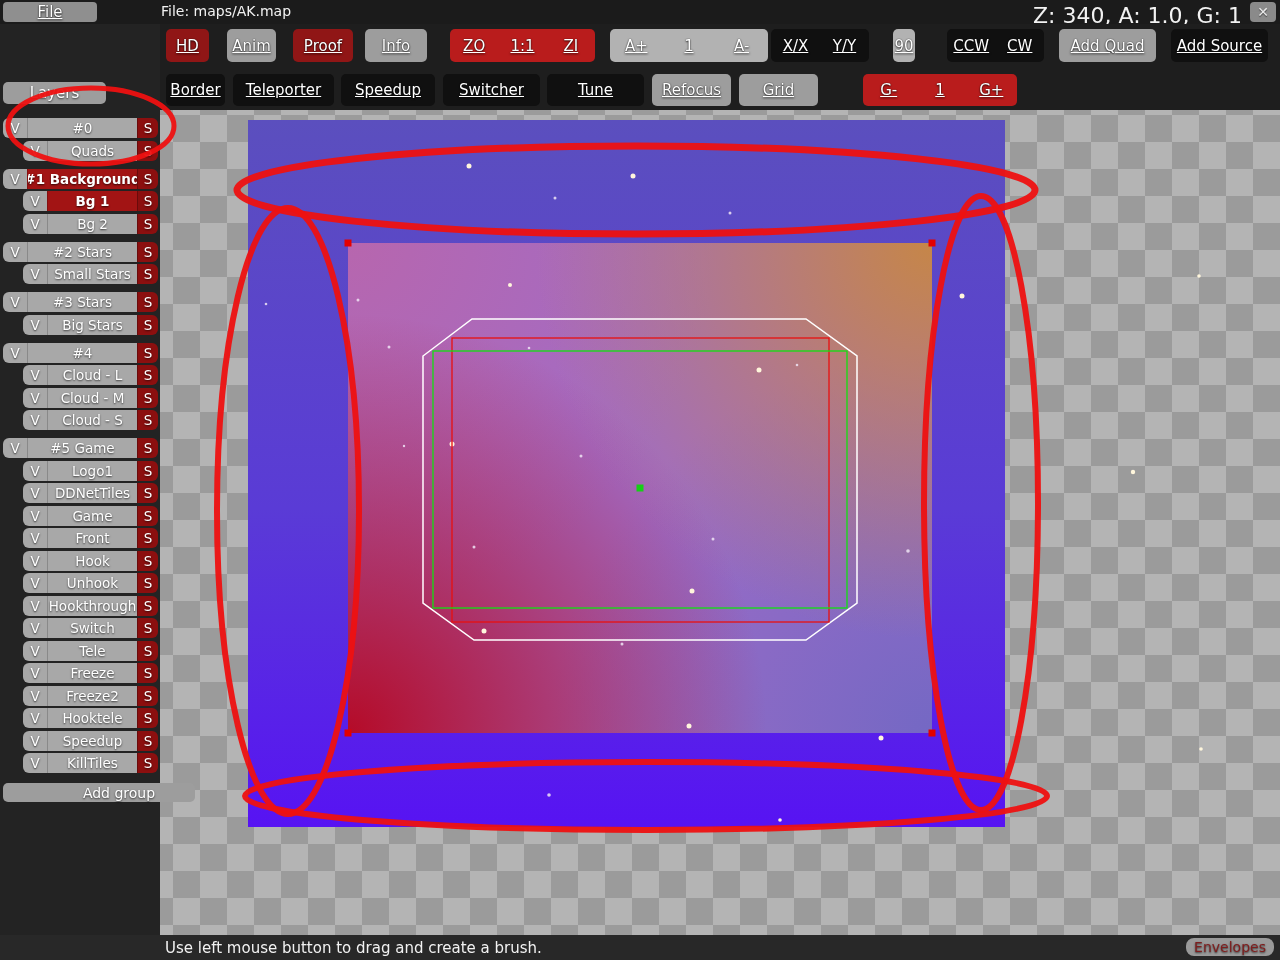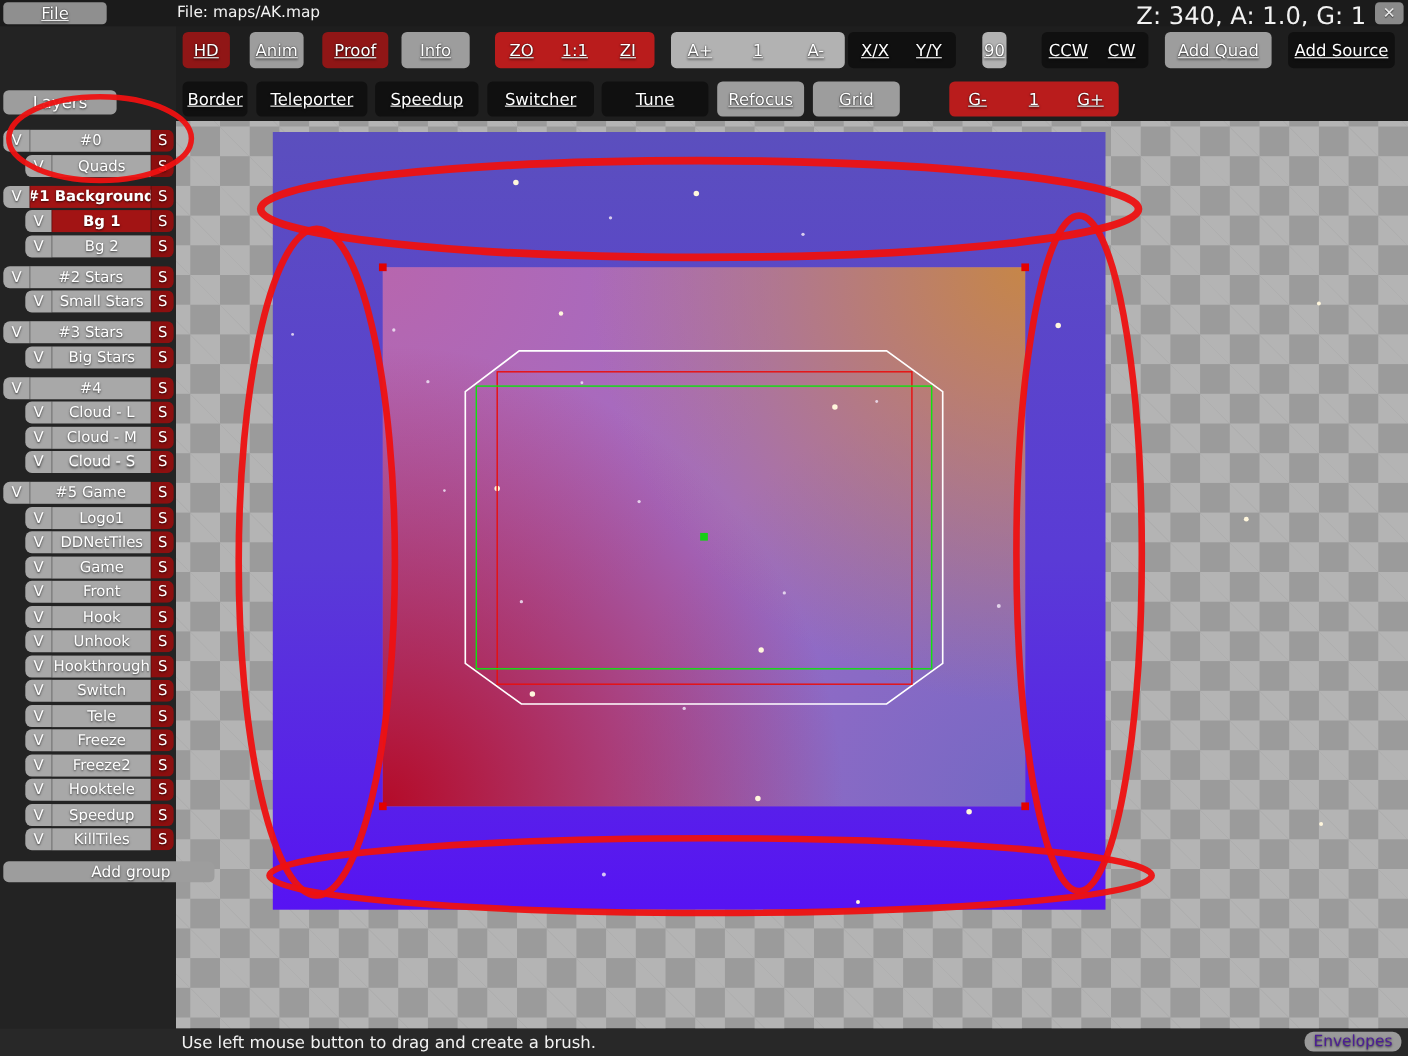--- a/index.html
+++ b/index.html
@@ -63,21 +63,21 @@
   .layer-row .name{flex:1;background:#a8a8a8;display:flex;align-items:center;justify-content:center;
     border-left:1px solid rgba(0,0,0,.18);overflow:hidden;white-space:nowrap;}
   .layer-row .name.sel{background:#a21414;font-weight:bold;}
   .layer-row .s{width:20px;background:#8c0f0f;border-radius:0 6px 6px 0;
     border-left:1px solid rgba(0,0,0,.25);display:flex;align-items:center;justify-content:center;}
   .addgroup-btn{display:flex;height:19px;margin:10px 2px 0 3px;width:152px;background:#9d9d9d;border-radius:5px;
     align-items:center;justify-content:center;font-size:14px;color:#fff;text-shadow:0 1px 2px rgba(0,0,0,.7);padding-left:40px;}
   
   .status-hint{position:absolute;left:165px;top:939px;font-size:15px;z-index:11;}
   .envelopes-btn{position:absolute;right:6px;top:938px;width:88px;height:18px;background:#9a9a9a;border-radius:8px;
-    display:flex;align-items:center;justify-content:center;font-size:14px;color:#4c1d95;
+    display:flex;align-items:center;justify-content:center;font-size:14px;color:#7f1d1d;
     text-shadow:0 1px 2px rgba(0,0,0,.7);z-index:11;}
 </style>
 </head>
 <body>
 
 <div id="app">
 
   <div class="canvas">
     <div class="outer-quad" id="outer-quad" style="left: 88px; top: 10px; width: 757px; height: 707px;"></div>
     <div class="inner-quad" id="inner-quad" style="left: 188px; top: 133px; width: 584px; height: 490px;"></div>

